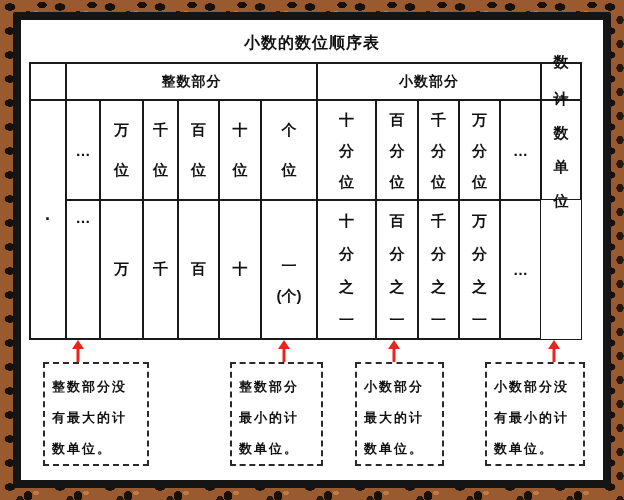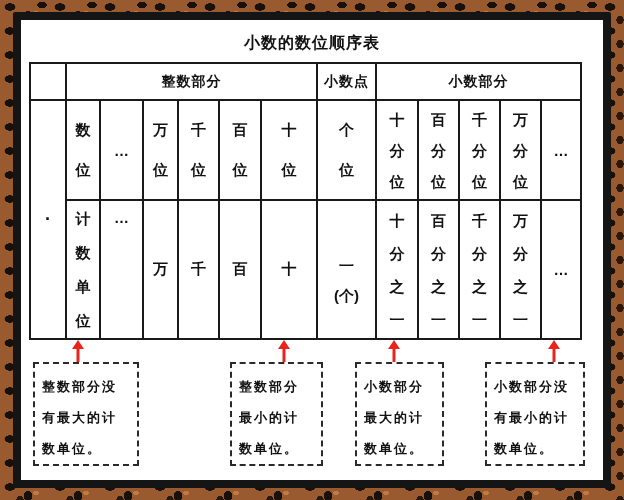--- a/index.html
+++ b/index.html
@@ -92,23 +92,20 @@
       <div class="title">小数的数位顺序表</div>
 
       <div class="pv-table">
 
         <div class="c hdr">
             <span class="v"></span>
           </div>
         <div class="c hdr span6">
             <span class="v">整数部分</span>
           </div>
-        <div class="c hdr">
-            <span class="v">小数点</span>
-          </div>
         <div class="c hdr span5">
             <span class="v">小数部分</span>
           </div>
 
         <div class="c fs lh40">
             <span class="v">数
 位</span>
           </div>
         <div class="c fs">
             <span class="v">…</span>
@@ -212,21 +209,21 @@
         <div class="c fs">
             <span class="v">…</span>
           </div>
       </div>
 
       <div class="arrow" style="left:50px;"></div>
       <div class="arrow" style="left:256px;"></div>
       <div class="arrow" style="left:366px;"></div>
       <div class="arrow" style="left:526px;"></div>
 
-      <div class="note" style="left:12px;  width:106px;font-family:Liberation Serif, serif;">
+      <div class="note" style="left:22px;  width:106px;font-family:Liberation Serif, serif;">
         <span class="v">整数部分没
 有最大的计
 数单位。</span>
       </div>
       <div class="note" style="left:209px; width:93px;">
         <span class="v">整数部分
 最小的计
 数单位。</span>
       </div>
       <div class="note" style="left:334px; width:89px;">

